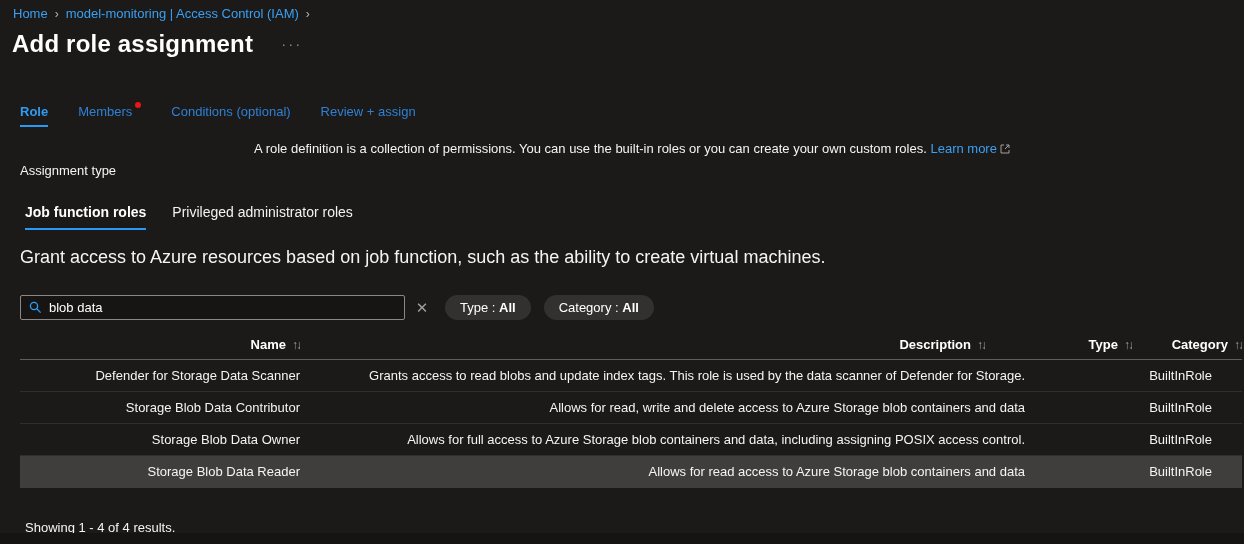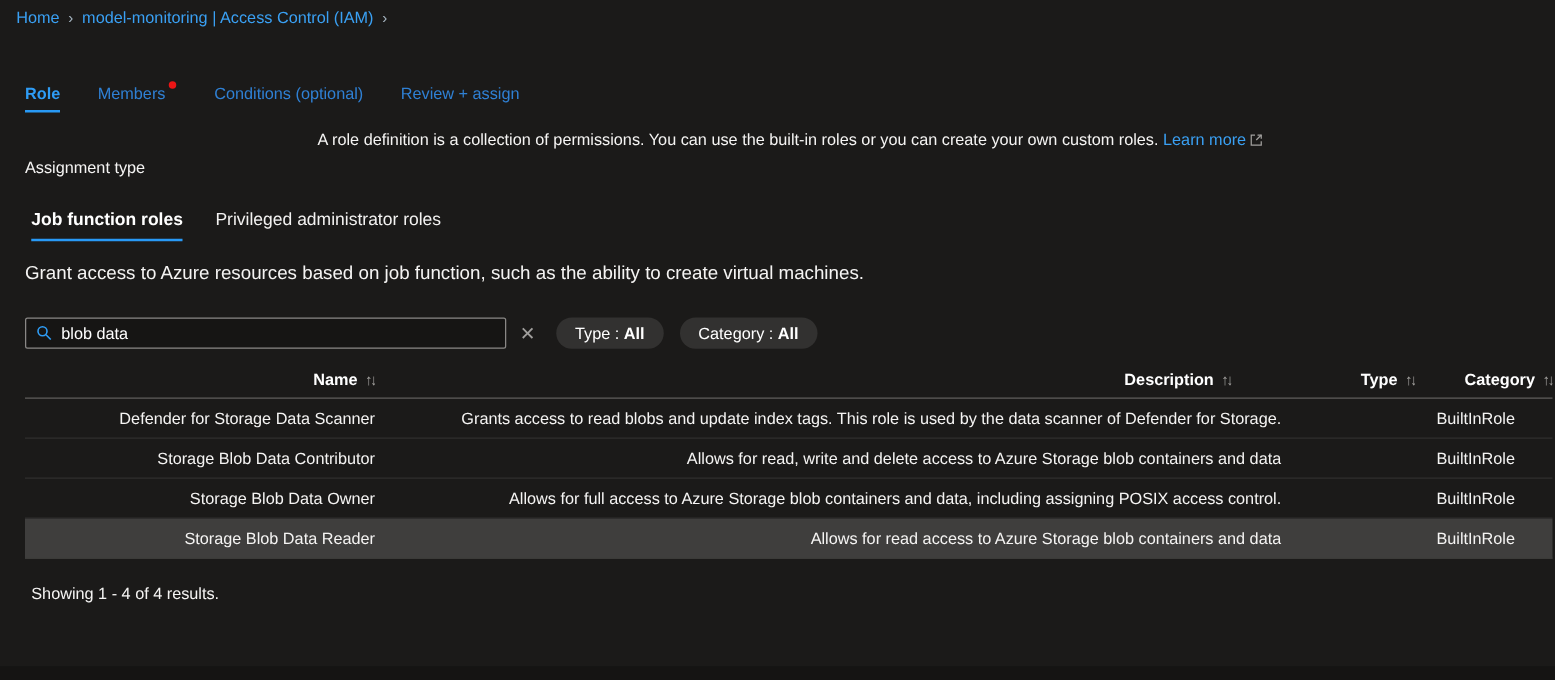--- a/index.html
+++ b/index.html
@@ -35,21 +35,21 @@
   .intro a { color: #3aa0f3; text-decoration: none; cursor: pointer; }
   .intro .ext-icon { display: inline-block; vertical-align: -1px; margin-left: 3px; }
   .assignment-type { margin: 6px 0 0 20px; font-size: 13px; color: #f5f4f3; }
 
   
   .subtabs { display: flex; margin: 26px 0 0 25px; font-size: 14px; }
   .subtab { color: #f3f2f1; margin-right: 26px; padding-bottom: 10px; position: relative; cursor: pointer; }
   .subtab.active { font-weight: bold; color: #ffffff; }
   .subtab.active::after { content: ""; position: absolute; left: 0; right: 0; bottom: 0; height: 2px; background: #2899f5; }
 
-  .grant-text { margin: 17px 0 0 20px; font-size: 15px; color: #f5f4f3; }
+  .grant-text { margin: 17px 0 0 20px; font-size: 18px; color: #f5f4f3; }
 
   
   .filter-row { display: flex; align-items: center; margin: 27px 0 0 20px; height: 25px; }
   .searchbox {
     width: 385px; height: 25px; border: 1px solid #8a8886; border-radius: 2px;
     background: #161514; display: flex; align-items: center; padding: 0 8px;
   }
   .searchbox input {
     background: transparent; border: none; outline: none; color: #ffffff;
     font-size: 13px; font-family: inherit; width: 100%; margin-left: 7px;
@@ -63,35 +63,39 @@
 
   
   .table { margin: 10px 0 0 20px; width: 1222px; font-size: 13px; text-align: right; }
   .trow { display: grid; grid-template-columns: 280px 685px 147px 1fr; align-items: center; }
   .trow > div { padding-left: 5px; overflow: hidden; white-space: nowrap; }
   .thead { height: 30px; border-bottom: 1px solid #605e5c; font-weight: bold; }
   .sort { color: #a19f9d; font-weight: normal; font-size: 12px; letter-spacing: -2px; margin-left: 6px; }
   .tbody .trow { height: 32px; border-bottom: 1px solid #302f2e; color: #f5f4f3; cursor: pointer; gap: 40px; }
   .tbody .trow.selected { background: #3f3e3d; border-bottom-color: #3f3e3d; }
 
-  .results { margin: 20px 0 0 25px; font-size: 13px; color: #f5f4f3; }
+  .results { margin: 32px 0 0 25px; font-size: 13px; color: #f5f4f3; }
   .bottom-strip { position: absolute; left: 0; bottom: 0; width: 100%; height: 11px; background: #151413; }
 </style>
 </head>
 <body>
 
 <div class="page">
 
   <div class="breadcrumb">
     <a>Home</a>
     <span class="sep">›</span>
     <a>model-monitoring | Access Control (IAM)</a>
     <span class="sep">›</span>
   </div>
 
+  <div class="title-row">
+    <h1>Add role assignment</h1>
+    <span class="more">···</span>
+  </div>
 
   <div class="tabs">
     <div class="tab active">
       <span>Role</span>
     </div>
     <div class="tab">
       <span>Members</span><span class="dot"></span>
     </div>
     <div class="tab">
       <span>Conditions (optional)</span>

